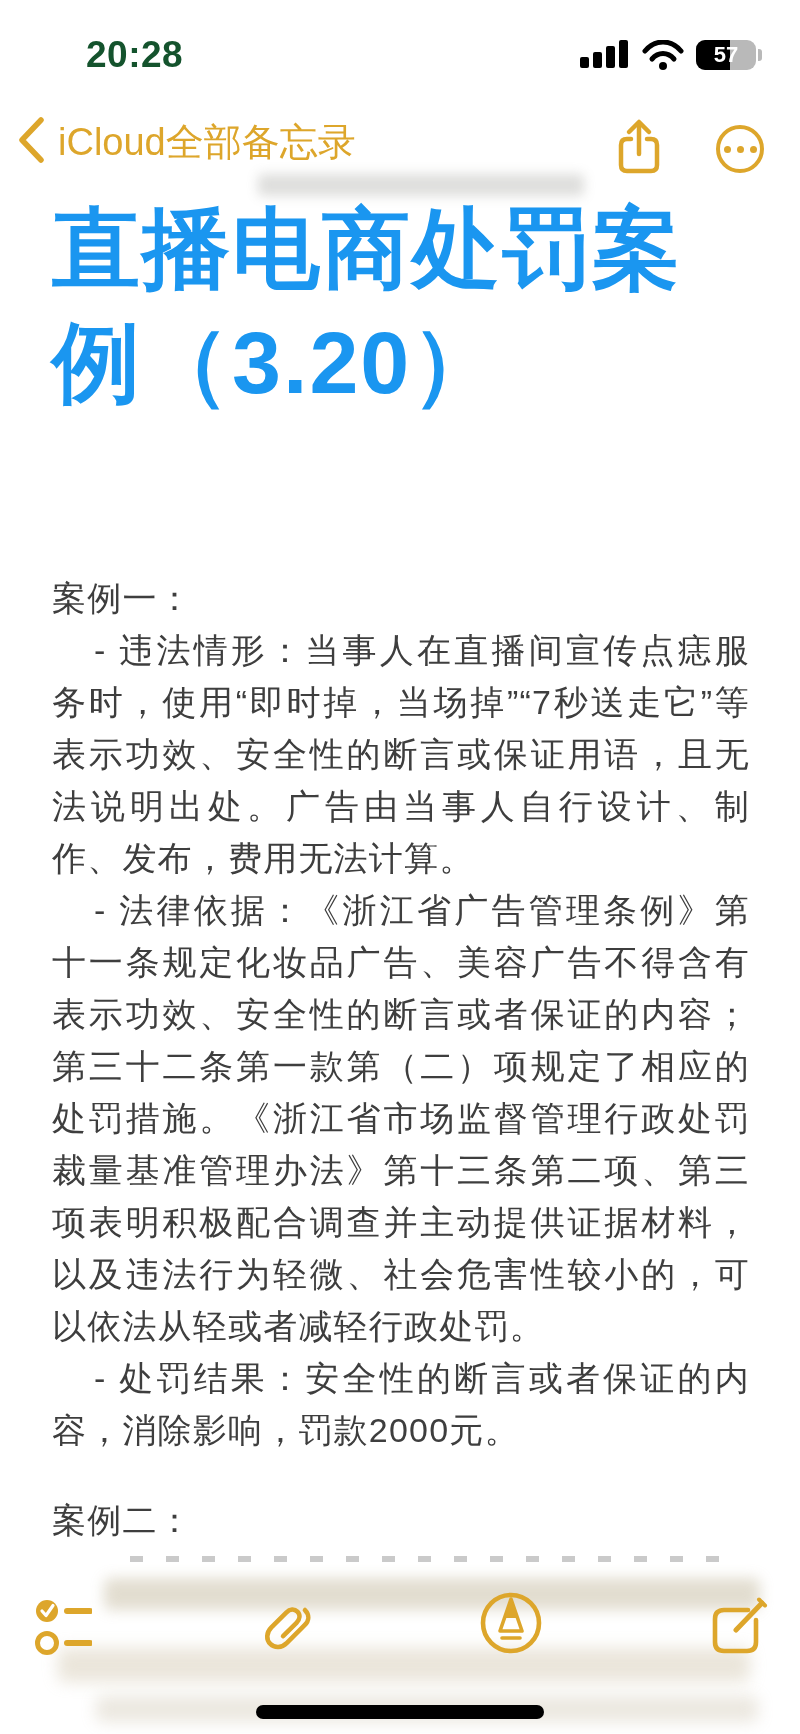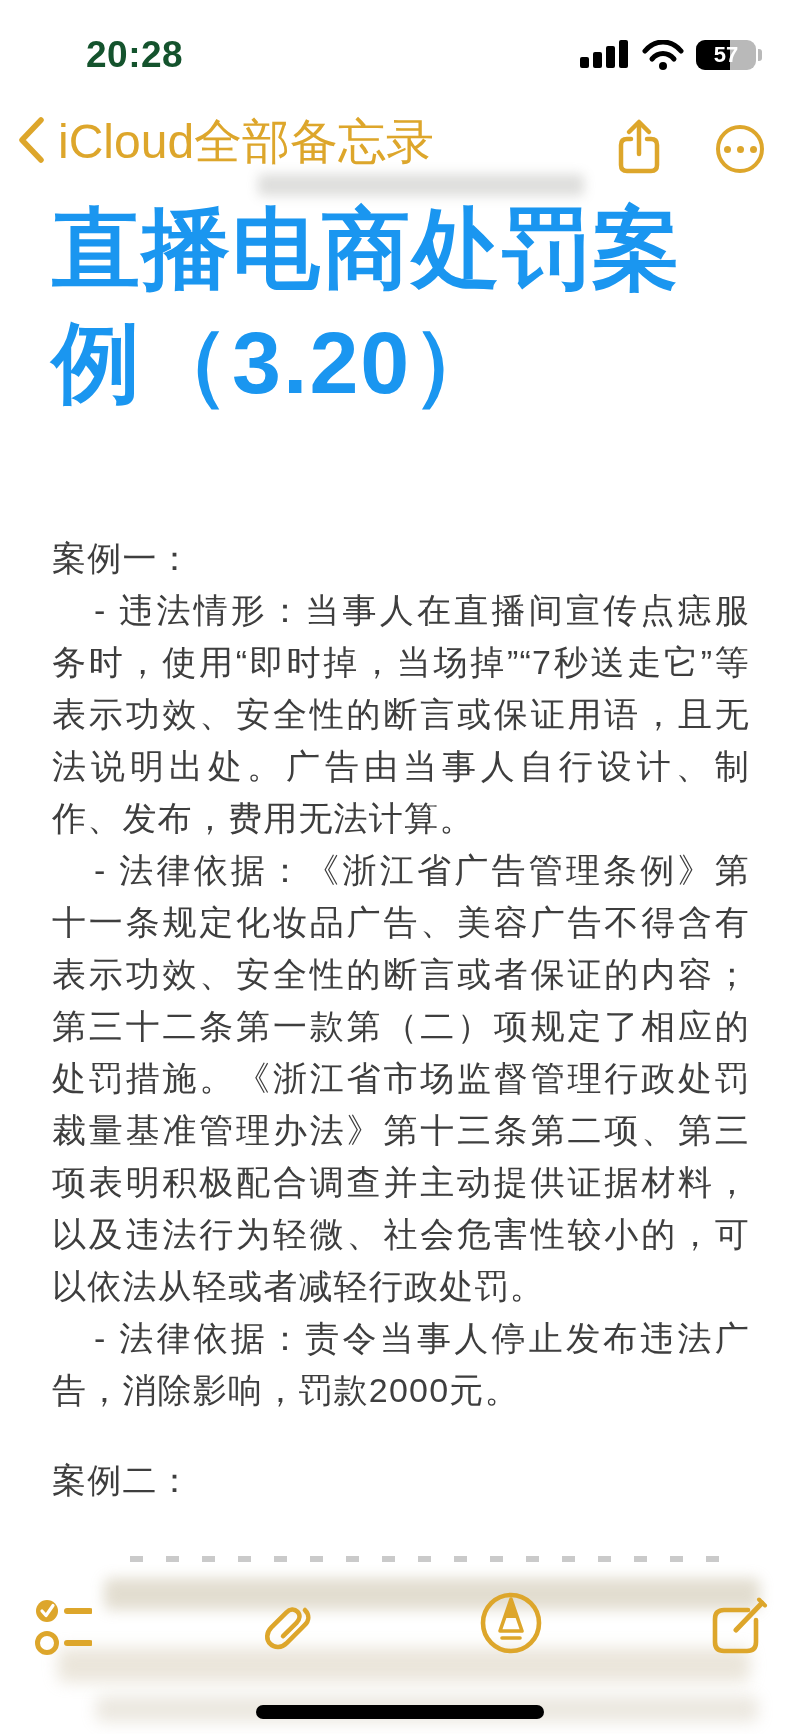--- a/index.html
+++ b/index.html
@@ -18,41 +18,41 @@
   .battery { position:relative; width:60px; height:30px; border-radius:9px; overflow:hidden; background:#b9b9b9; }
   .battery .fill { position:absolute; left:0; top:0; bottom:0; width:57%; background:#000; }
   .battery .pct {
     position:absolute; inset:0; display:flex; align-items:center; justify-content:center;
     color:#fff; font-size:22px; font-weight:700;
   }
   .battery-nub { width:4px; height:12px; background:#b9b9b9; border-radius:0 3px 3px 0; margin-left:2px; }
   
   .navbar { position:absolute; left:0; top:112px; width:800px; height:62px; }
   .back-btn { position:absolute; left:18px; top:4px; display:flex; align-items:center; gap:14px; cursor:pointer; }
-  .back-label { font-size:48px; color:#dda62b; line-height:52px; white-space:nowrap; }
+  .back-label { font-size:38px; color:#dda62b; line-height:52px; white-space:nowrap; }
   .nav-right { position:absolute; right:36px; top:6px; display:flex; align-items:center; gap:52px; }
   .more-circle {
     width:48px; height:48px; border:4px solid #dda62b; border-radius:50%;
     display:flex; align-items:center; justify-content:center;
   }
   .more-dots { display:flex; gap:6px; }
   .more-dots i { width:7px; height:7px; background:#dda62b; border-radius:50%; }
   
   .nav-blur-strip {
     position:absolute; left:258px; top:174px; width:326px; height:22px;
     background:#9a9a94; opacity:.32; filter:blur(6px); border-radius:4px;
   }
   
   .note-title {
     position:absolute; left:52px; top:192px; width:700px;
     font-size:88px; line-height:114px; font-weight:700;
     color:#1a96f0; letter-spacing:2px; word-break:break-all;
   }
   .note-body {
-    position:absolute; left:52px; top:532px; width:698px;
+    position:absolute; left:52px; top:572px; width:698px;
     font-size:34px; line-height:52px; letter-spacing:1.2px;
     color:#3e3e3e; font-weight:500; text-align:justify; word-break:break-all;
   }
   .note-body p { margin:0; }
   .note-body p.indent { text-indent:42px; }
   .note-body p.section-gap { margin-top:38px; }
   
   .toolbar-zone { position:absolute; left:0; bottom:0; width:800px; height:182px; background:rgba(255,255,255,.55); }
   .clip-dash-row {
     position:absolute; left:130px; top:1556px; width:600px; height:6px; opacity:.65;
@@ -131,21 +131,21 @@
     </div>
   </div>
   <div class="nav-blur-strip"></div>
 
   <div class="note-title">直播电商处罚案例（3.20）</div>
 
   <div class="note-body">
     <p>案例一：</p>
     <p class="indent">- 违法情形：当事人在直播间宣传点痣服务时，使用“即时掉，当场掉”“7秒送走它”等表示功效、安全性的断言或保证用语，且无法说明出处。广告由当事人自行设计、制作、发布，费用无法计算。</p>
     <p class="indent">- 法律依据：《浙江省广告管理条例》第十一条规定化妆品广告、美容广告不得含有表示功效、安全性的断言或者保证的内容；第三十二条第一款第（二）项规定了相应的处罚措施。《浙江省市场监督管理行政处罚裁量基准管理办法》第十三条第二项、第三项表明积极配合调查并主动提供证据材料，以及违法行为轻微、社会危害性较小的，可以依法从轻或者减轻行政处罚。</p>
-    <p class="indent">- 法律依据：责令当事人停止发布违法广告，消除影响，罚款2000元。</p>
+    <p class="indent">- 处罚结果：安全性的断言或者保证的内容，消除影响，罚款2000元。</p>
     <p class="section-gap">案例二：</p>
   </div>
 
   <div class="clip-dash-row"></div>
   <div class="toolbar-zone"></div>
   <div class="blur-strip strip-a"></div>
   <div class="blur-strip strip-b"></div>
   <div class="blur-strip strip-c"></div>
 
   <span class="tb-icon tb-checklist">

